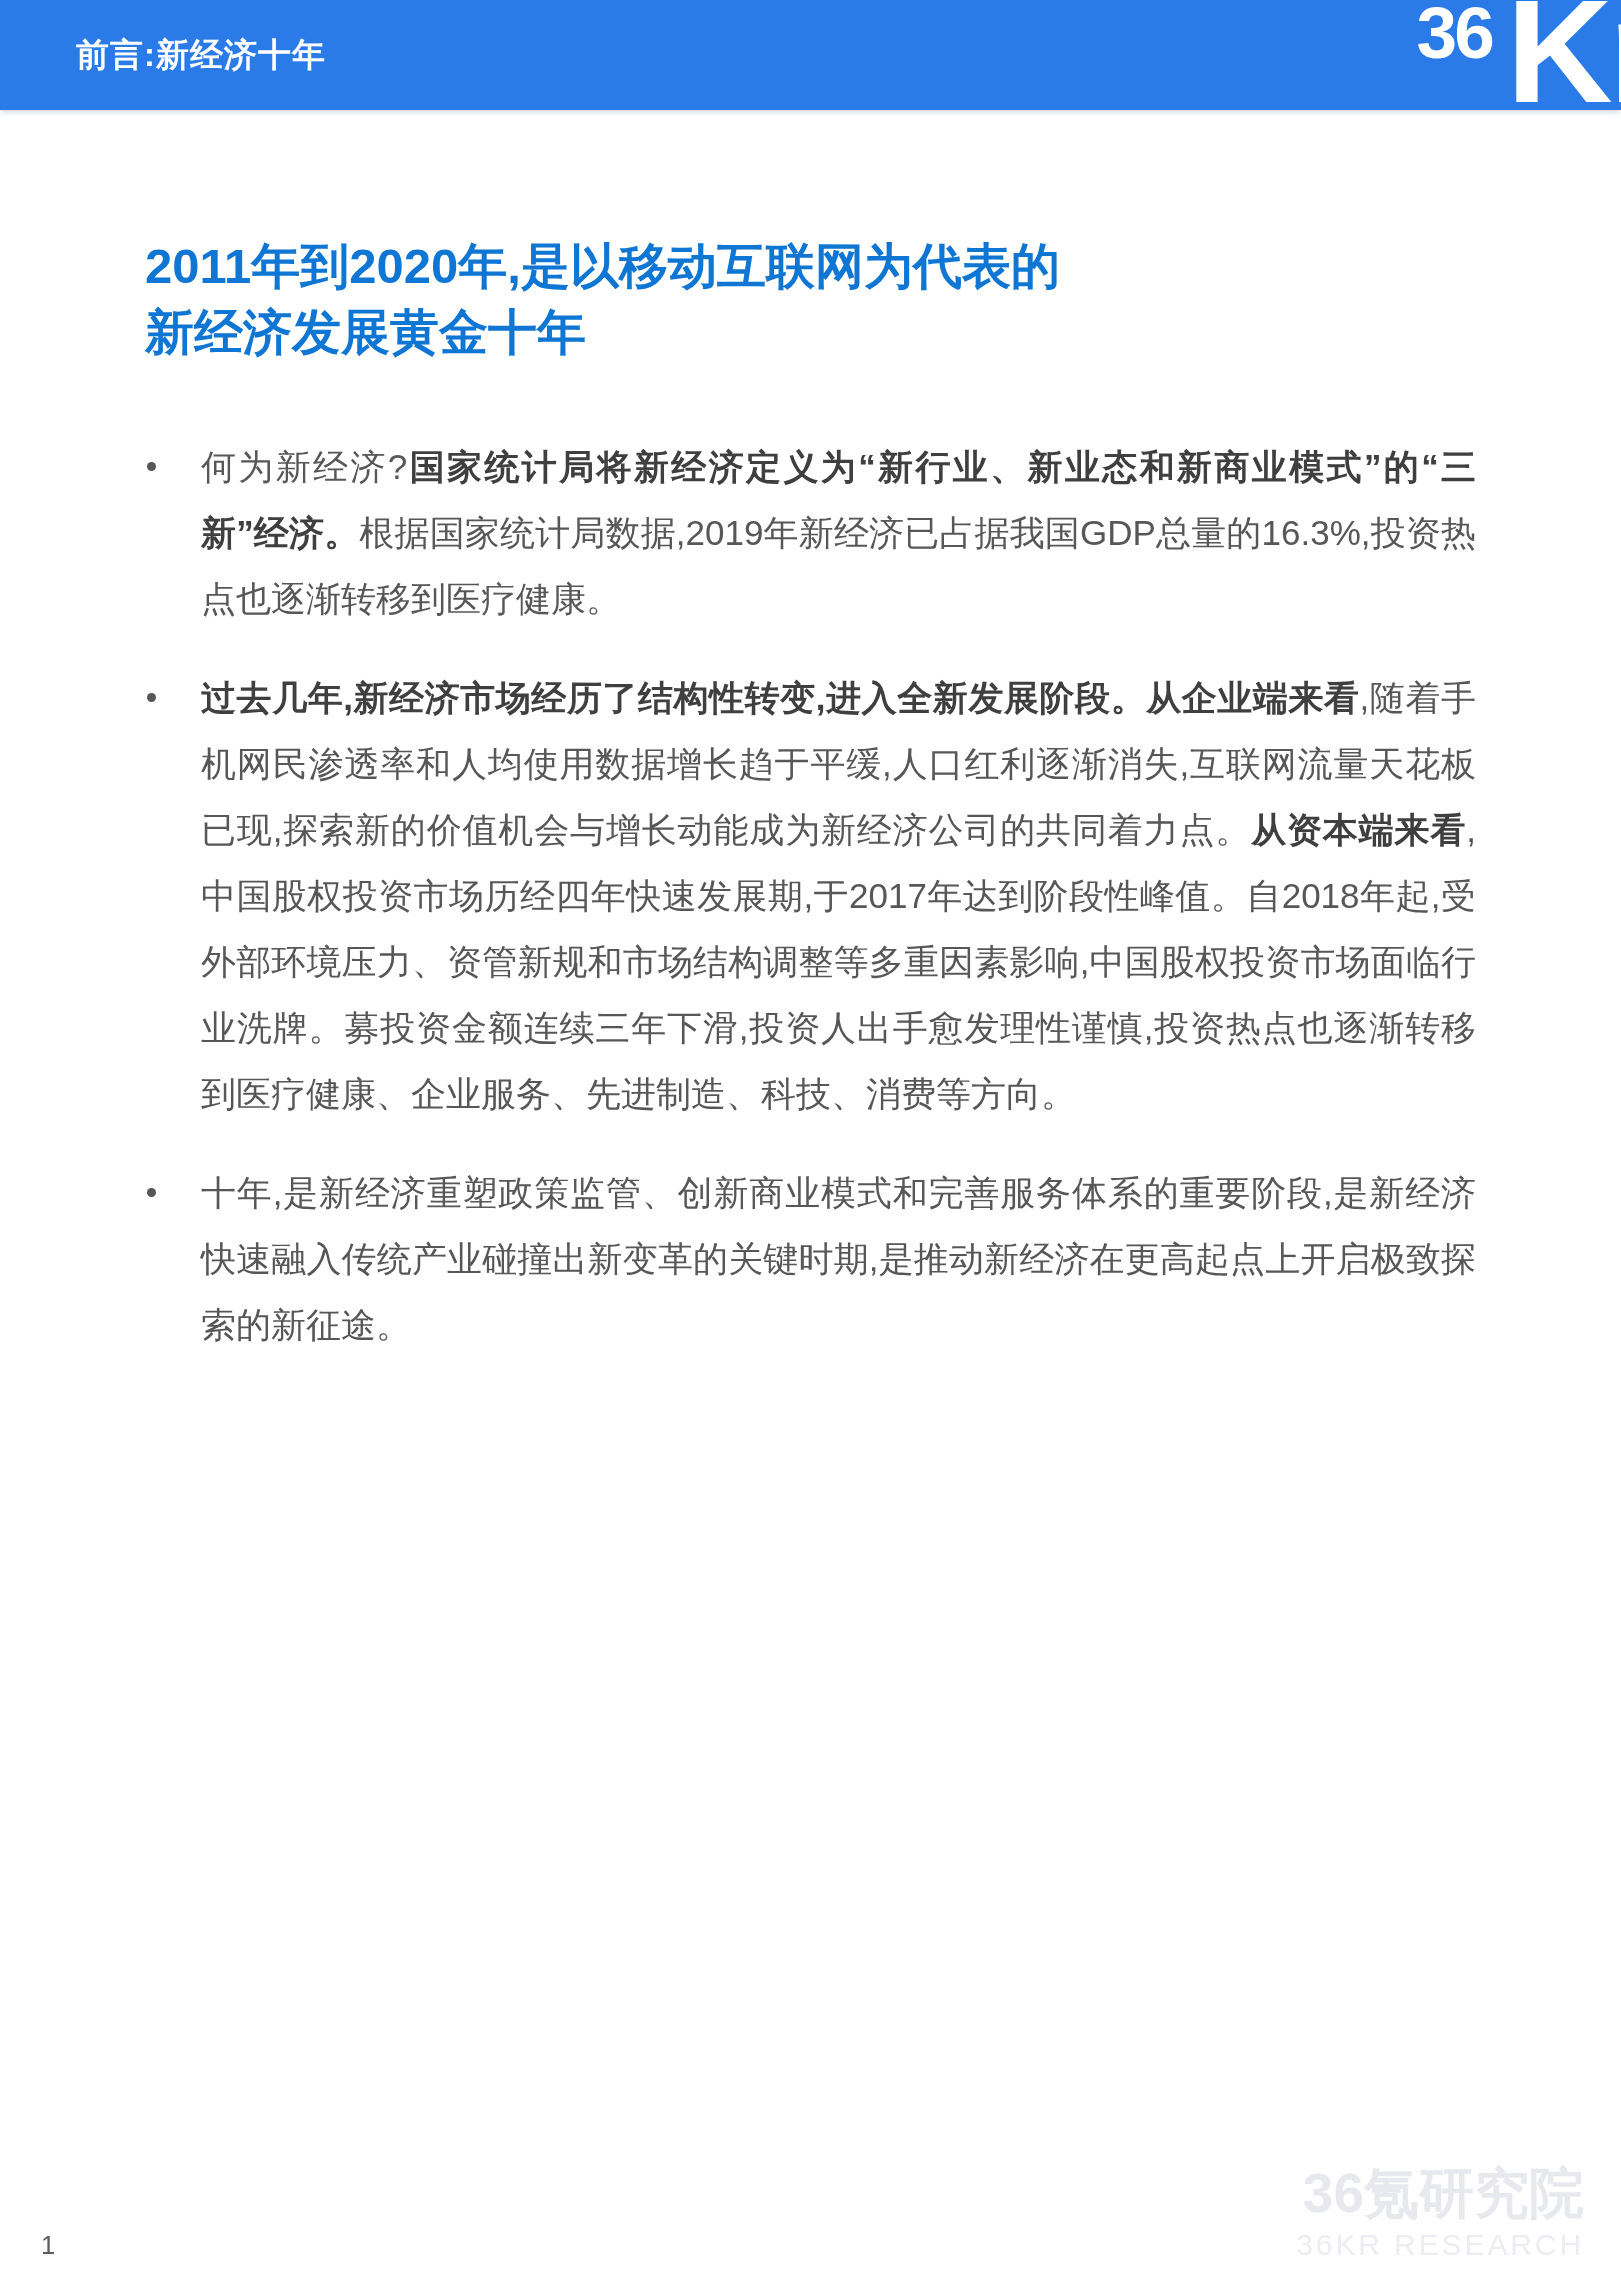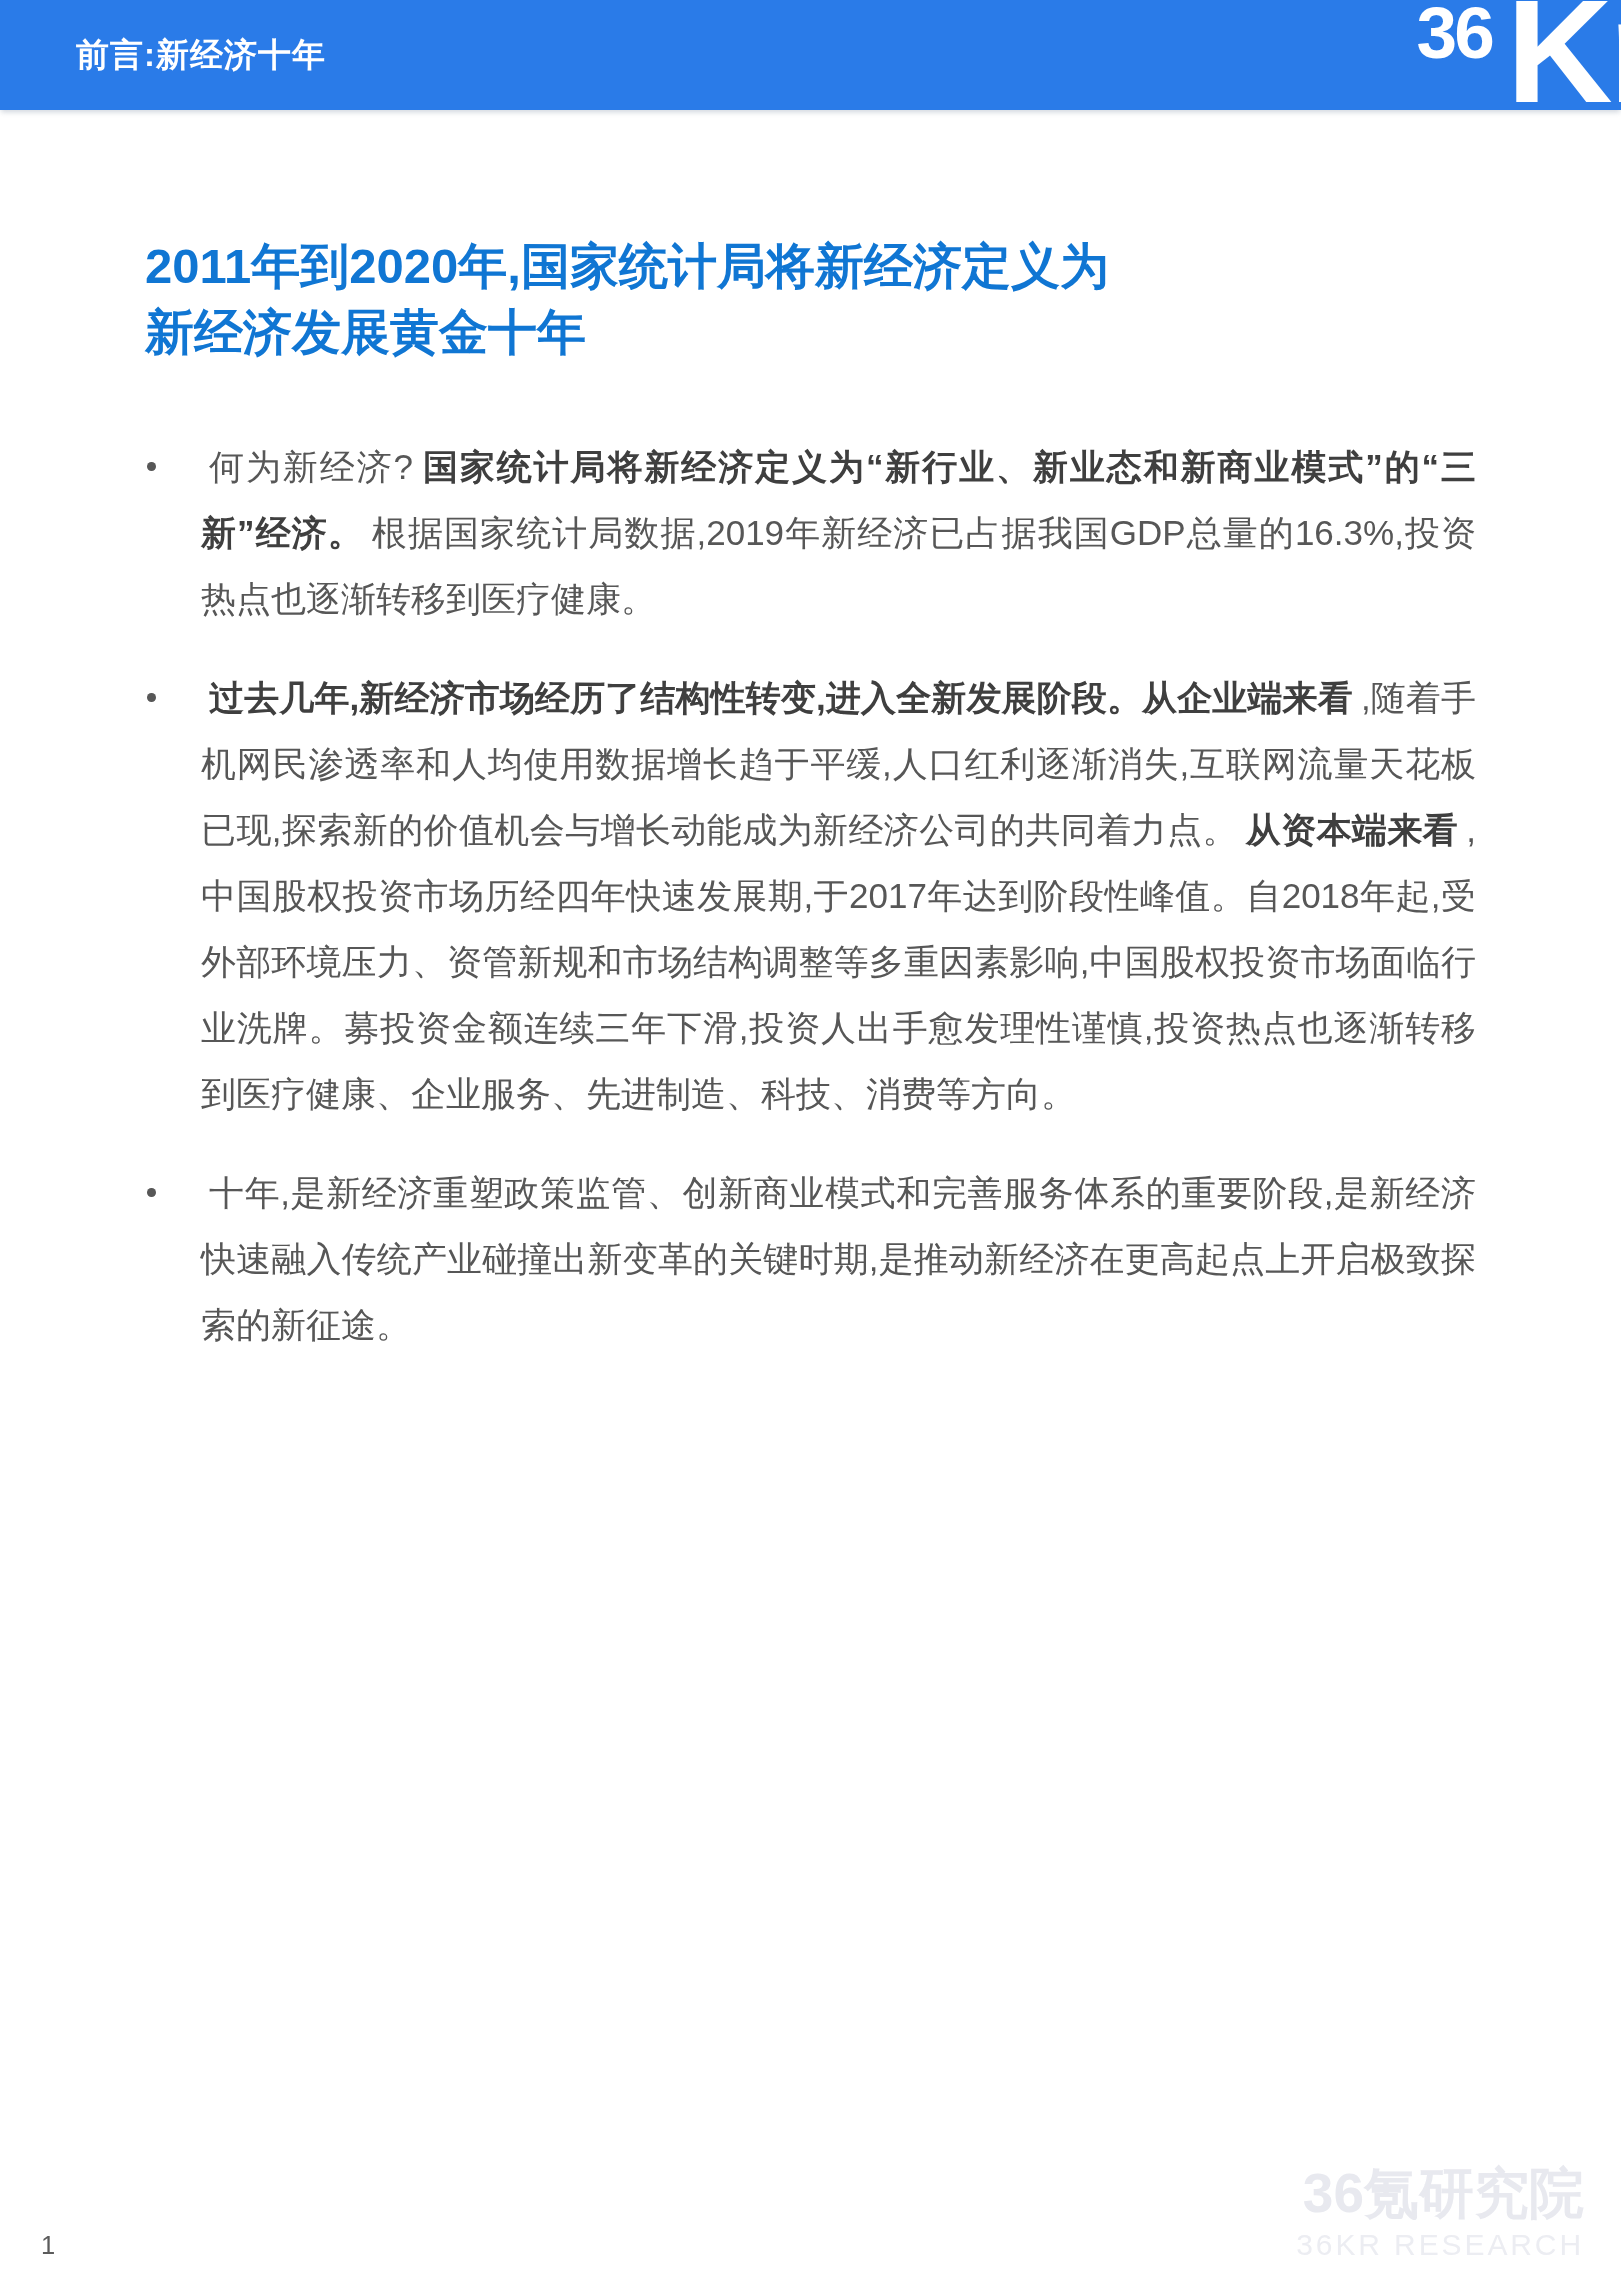--- a/index.html
+++ b/index.html
@@ -56,21 +56,21 @@
     color:#575757;
     text-align:justify;
     text-justify:inter-ideograph;
   }
   .bullet:last-child { margin-bottom:0; }
   .dot {
     position:absolute; left:2px; top:28px;
     width:8.8px; height:8.8px; border-radius:50%;
     background:#575757;
   }
-  .seg { font-weight:400;margin-left:8px; }
+  .seg { font-weight:400; }
   .seg.bold { font-weight:700; color:#3F3F3F; }
 
   
   .page-number {
     position:absolute; left:41px; bottom:33px;
     font-size:25.5px; color:#5B5B5B;
   }
   .watermark { position:absolute; right:37px; bottom:31px; text-align:right; }
   .wm-cn {
     font-size:55px; font-weight:700; line-height:1.12;
@@ -91,21 +91,21 @@
     <h1 class="topbar-title">前言:新经济十年</h1>
     <div class="logo">
       <span class="logo-36">36</span>
       <span class="logo-kr">Kr</span>
     </div>
   </header>
 
   <main class="main">
 
     <h2 class="doc-title">
-      <span>2011年到2020年,国家统计局将新经济定义为</span><br>
+      <span>2011年到2020年,是以移动互联网为代表的</span><br>
       <span>新经济发展黄金十年</span>
     </h2>
 
     <ul class="bullets">
 
       <li class="bullet">
         <span class="dot"></span>
         <span class="seg">何为新经济?</span><span class="seg bold">国家统计局将新经济定义为“新行业、新业态和新商业模式”的“三新”经济。</span><span class="seg">根据国家统计局数据,2019年新经济已占据我国GDP总量的16.3%,投资热点也逐渐转移到医疗健康。</span>
       </li>
 

